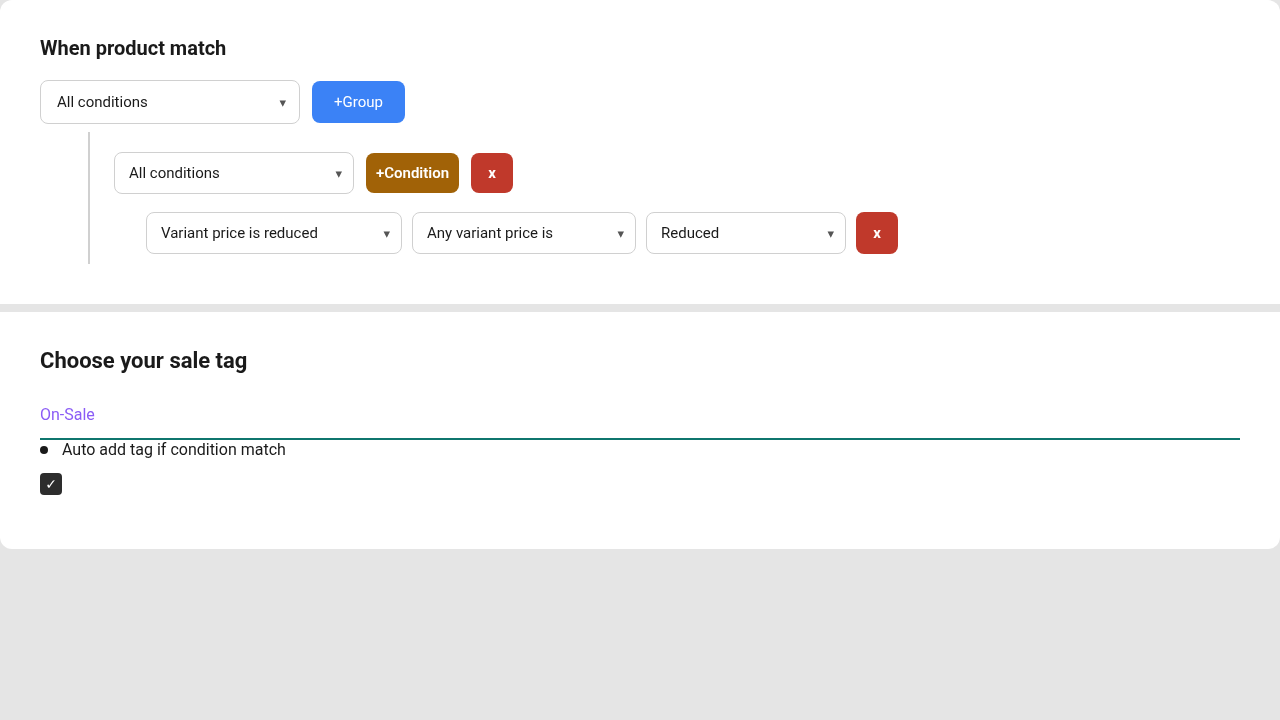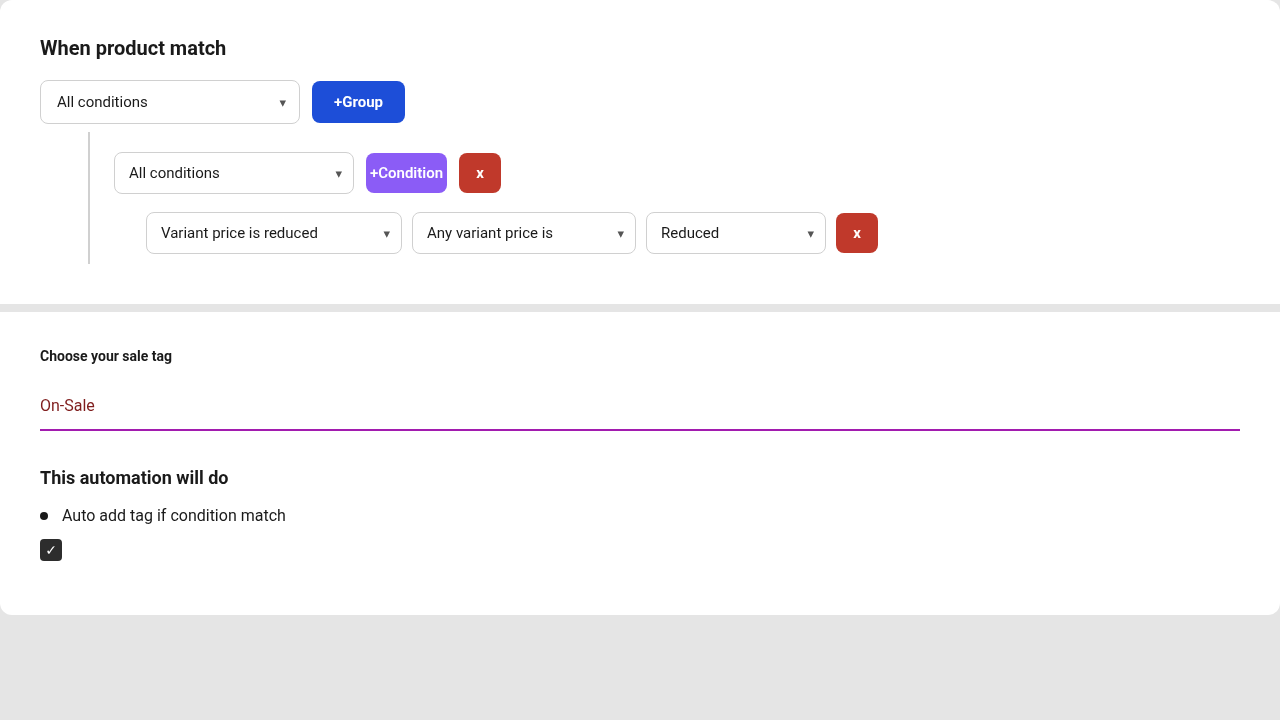--- a/index.html
+++ b/index.html
@@ -63,27 +63,27 @@
 
     .select-outer .chevron {
       position: absolute;
       right: 14px;
       pointer-events: none;
       color: #555;
       font-size: 13px;
     }
 
     .btn-group {
-      background: #1d4ed8;
+      background: #3b82f6;
       color: #fff;
       border: none;
       border-radius: 8px;
       padding: 12px 22px;
       font-size: 15px;
-      font-weight: 700;
+      font-weight: 400;
       cursor: pointer;
       text-align: center;
     }
 
     .group-indent {
       margin-left: 48px;
       border-left: 2px solid #d0d0d0;
       padding-left: 0;
     }
 
@@ -101,45 +101,44 @@
       border: 1.5px solid #d0d0d0;
       border-radius: 8px;
       padding: 11px 40px 11px 14px;
       font-size: 15px;
       color: #1a1a1a;
       cursor: pointer;
       width: 240px;
     }
 
     .btn-condition {
-      background: #8b5cf6;
+      background: #a16207;
       color: #fff;
       border: none;
       border-radius: 8px;
-      padding: 11px 4px;
+      padding: 11px 10px;
       font-size: 15px;
       font-weight: 600;
       cursor: pointer;
     }
 
     .btn-x-dark {
       background: #c0392b;
       color: #fff;
       border: none;
       border-radius: 8px;
       padding: 11px 16px;
       font-size: 15px;
       font-weight: 700;
       cursor: pointer;
       min-width: 42px;
     }
 
     .condition-row {
       display: flex;
-      align-items: center;
       gap: 10px;
       padding: 18px 0 10px 56px;
     }
 
     .select-cond1 {
       appearance: none;
       -webkit-appearance: none;
       background: #ffffff;
       border: 1.5px solid #d0d0d0;
       border-radius: 8px;
@@ -166,52 +165,52 @@
     .select-cond3 {
       appearance: none;
       -webkit-appearance: none;
       background: #ffffff;
       border: 1.5px solid #d0d0d0;
       border-radius: 8px;
       padding: 11px 40px 11px 14px;
       font-size: 15px;
       color: #1a1a1a;
       cursor: pointer;
-      width: 180px;
+      width: 200px;
     }
 
     .select-wrapper {
       position: relative;
       display: inline-flex;
       align-items: center;
     }
 
     .select-wrapper .chev {
       position: absolute;
       right: 12px;
       pointer-events: none;
       color: #555;
       font-size: 13px;
     }
 
     
     .sale-tag-title {
-      font-size: 14px;
+      font-size: 22px;
       font-weight: 700;
       color: #1a1a1a;
       margin-bottom: 18px;
     }
 
     .sale-tag-input {
       width: 100%;
       border: none;
-      border-bottom: 2px solid #a21caf;
+      border-bottom: 2px solid #0f766e;
       padding: 14px 0;
       font-size: 16px;
-      color: #7f1d1d;
+      color: #8b5cf6;
       outline: none;
       background: transparent;
     }
 
     .automation-title {
       font-size: 18px;
       font-weight: 700;
       color: #1a1a1a;
       margin-top: 36px;
       margin-bottom: 18px;
@@ -313,21 +312,20 @@
       <button class="btn-x-dark">x</button>
     </div>
   </div>
 </div>
 
 <div class="section-bottom">
   <h2 class="sale-tag-title">Choose your sale tag</h2>
 
   <input class="sale-tag-input" type="text" value="On-Sale" style="">
 
-  <h2 class="automation-title">This automation will do</h2>
 
   <ul class="automation-list">
     <li>
       <span class="bullet-dot"></span>
       <span>Auto add tag if condition match</span>
     </li>
     <li>
       <span class="checkbox-checked">✓</span>
     </li>
   </ul>

